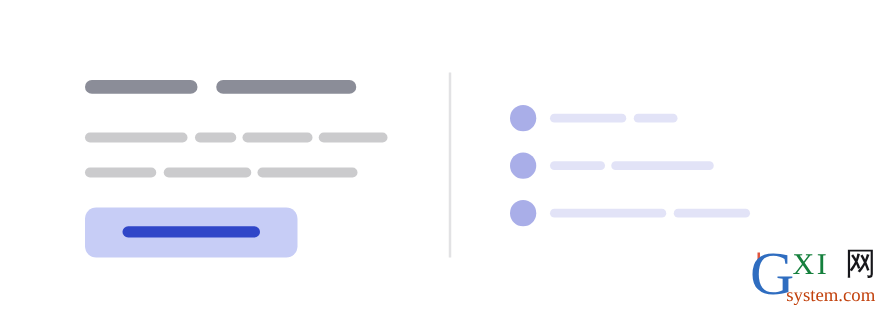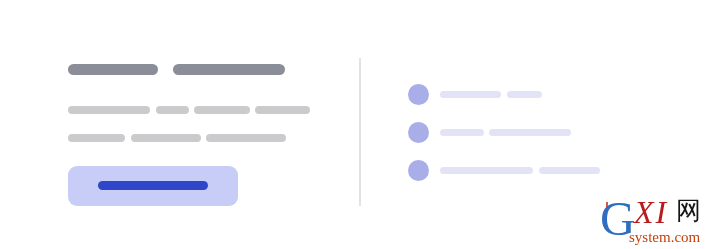--- a/index.html
+++ b/index.html
@@ -125,25 +125,24 @@
     font-size: 49px;
     line-height: 49px;
     color: #2f6dc0;
     font-weight: normal;
   }
   #wm-xi {
     position: absolute;
     left: 38px;
     top: 2px;
     font-family: "Liberation Serif", serif;
-    font-style: italic;
-    font-size: 32px;
+    font-size: 24px;
     line-height: 24px;
     letter-spacing: 2px;
-    color: #b91c1c;
+    color: #15803d;
   }
   #wm-cn {
     position: absolute;
     left: 80px;
     top: 0px;
     font-family: "DejaVu Sans", sans-serif;
     font-size: 25px;
     line-height: 25px;
     color: #16161a;
   }

